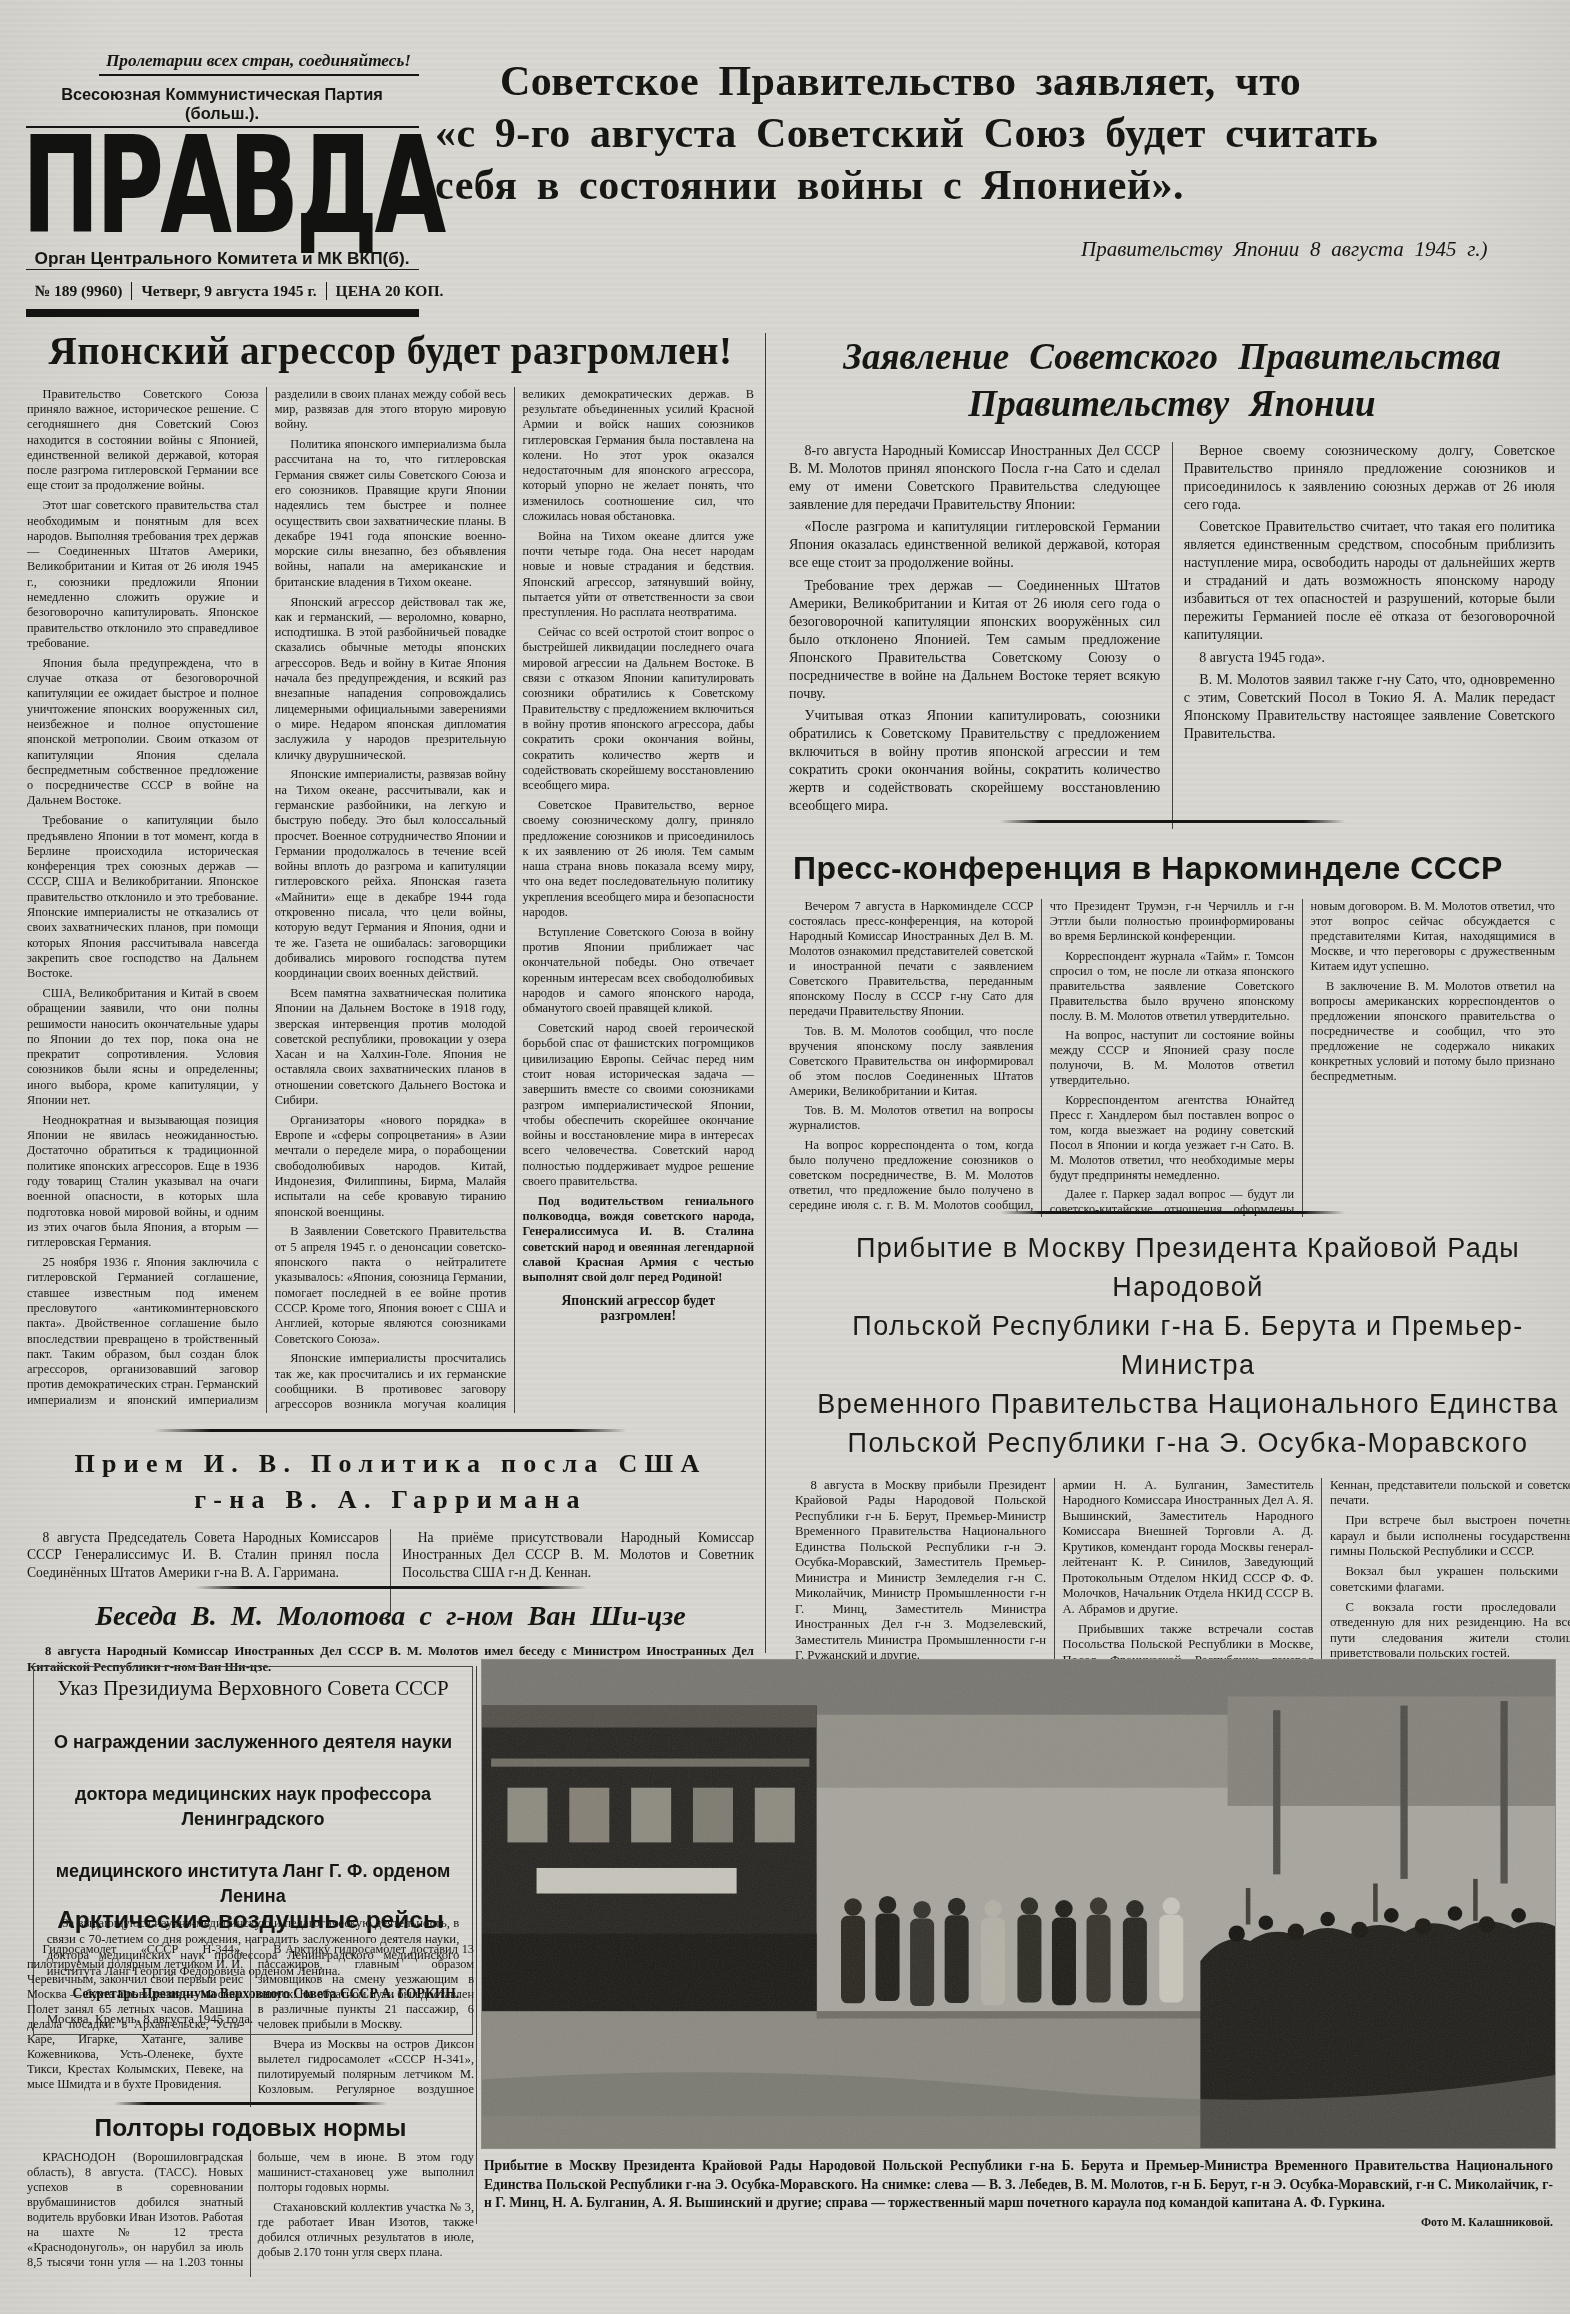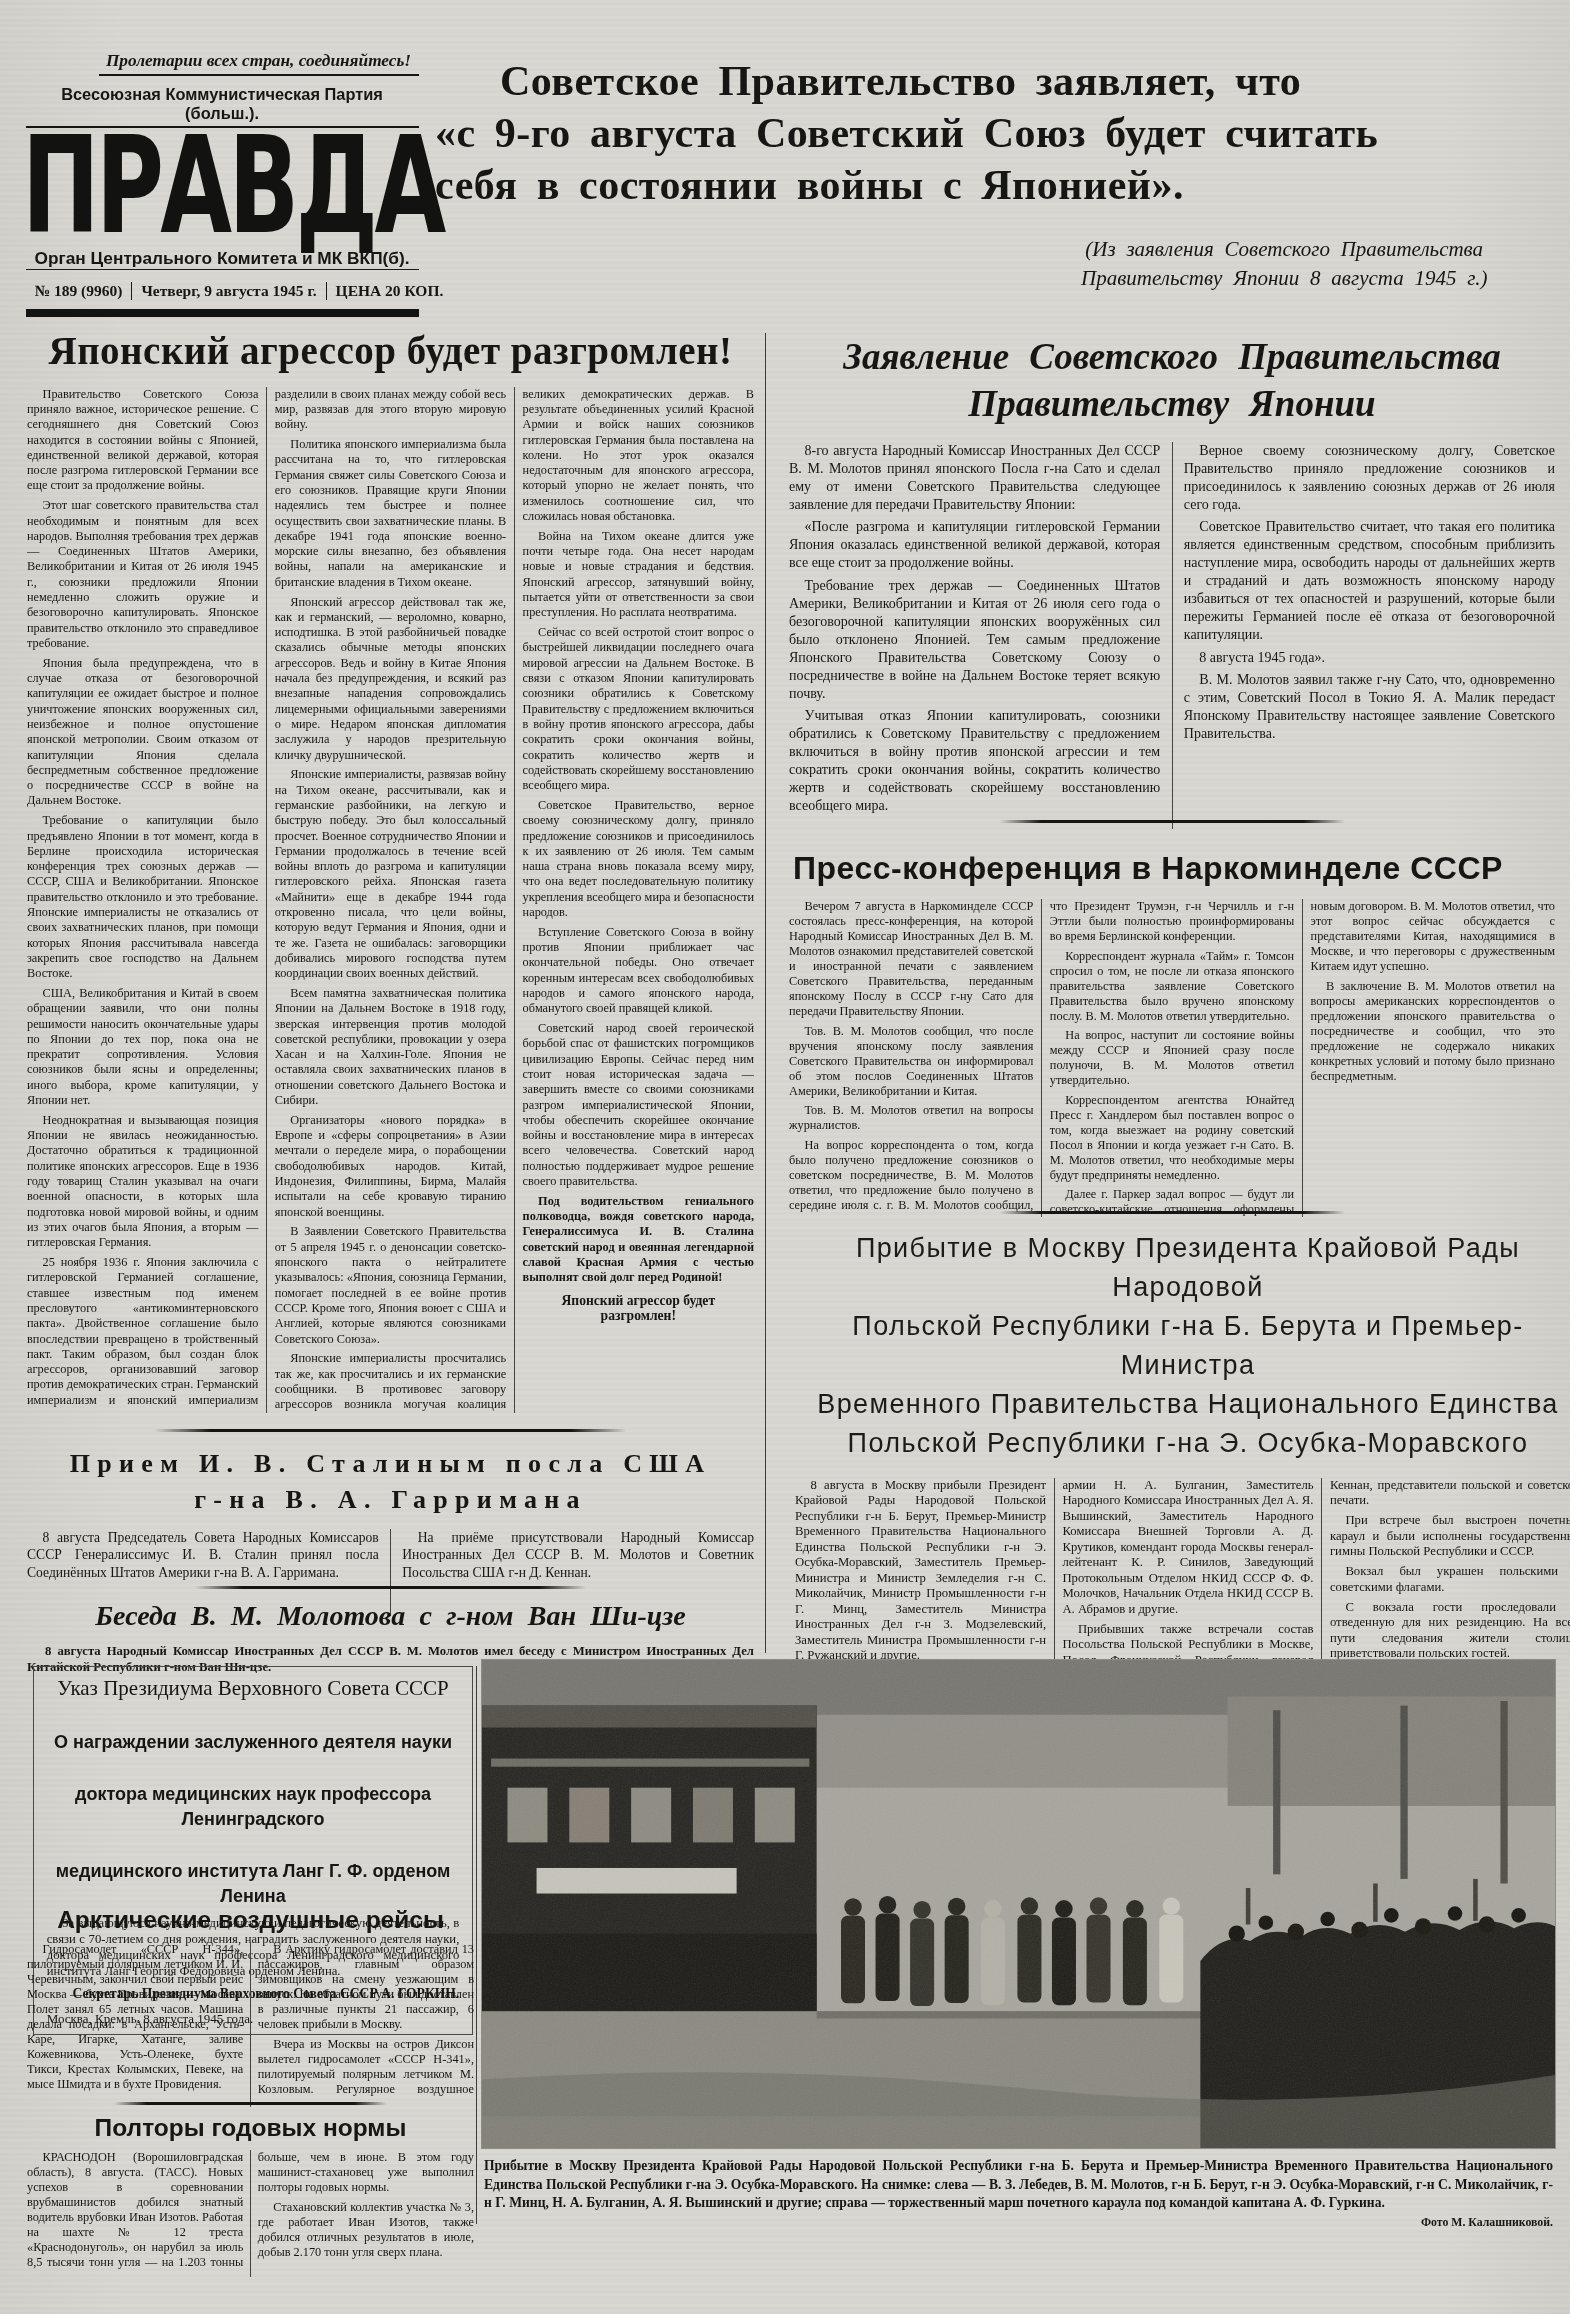--- a/index.html
+++ b/index.html
@@ -109,21 +109,20 @@
       <span class="cell">ЦЕНА 20 КОП.</span>
     </div>
     <div class="thickbar"></div>
   </div>
 
   <div class="abs" id="lead">
     <span class="lead-line first">Советское Правительство заявляет, что</span>
     <span class="lead-line">«с 9-го августа Советский Союз будет считать</span>
     <span class="lead-line">себя в состоянии войны с Японией».</span>
     <div class="lead-attr">
-      <span>(Из заявления Советского Правительства</span>
       <span>Правительству Японии 8 августа 1945 г.)</span>
     </div>
   </div>
 
   <div class="abs" id="aggressor">
     <h2 class="agg-title">Японский агрессор будет разгромлен!</h2>
     <div class="agg-body cols">
         <p class="para">Правительство Советского Союза приняло важное, историческое решение. С сегодняшнего дня Советский Союз находится в состоянии войны с Японией, единственной великой державой, которая после разгрома гитлеровской Германии все еще стоит за продолжение войны.</p>
         <p class="para">Этот шаг советского правительства стал необходимым и понятным для всех народов. Выполняя требования трех держав — Соединенных Штатов Америки, Великобритании и Китая от 26 июля 1945 г., союзники предложили Японии немедленно сложить оружие и безоговорочно капитулировать. Японское правительство отклонило это справедливое требование.</p>
         <p class="para">Япония была предупреждена, что в случае отказа от безоговорочной капитуляции ее ожидает быстрое и полное уничтожение японских вооруженных сил, неизбежное и полное опустошение японской метрополии. Своим отказом от капитуляции Япония сделала беспредметным собственное предложение о посредничестве СССР в войне на Дальнем Востоке.</p>
@@ -194,21 +193,21 @@
         <p class="para">На Белорусском вокзале прибывших встречали: Народный Комиссар Иностранных Дел СССР В. М. Молотов, Заместитель Народного Комиссара Обороны генерал армии Н. А. Булганин, Заместитель Народного Комиссара Иностранных Дел А. Я. Вышинский, Заместитель Народного Комиссара Внешней Торговли А. Д. Крутиков, комендант города Москвы генерал-лейтенант К. Р. Синилов, Заведующий Протокольным Отделом НКИД СССР Ф. Ф. Молочков, Начальник Отдела НКИД СССР В. А. Абрамов и другие.</p>
         <p class="para">Прибывших также встречали состав Посольства Польской Республики в Москве, Посол Французской Республики генерал Катру, Посол Великобритании сэр Арчибальд Кларк Керр, Посол Китайской Республики г-н Фу Бин-чан, Посланник Норвегии г-н Р. Андворд, Советник Посольства США г-н Д. Кеннан, представители польской и советской печати.</p>
         <p class="para">При встрече был выстроен почетный караул и были исполнены государственные гимны Польской Республики и СССР.</p>
         <p class="para">Вокзал был украшен польскими и советскими флагами.</p>
         <p class="para">С вокзала гости проследовали в отведенную для них резиденцию. На всем пути следования жители столицы приветствовали польских гостей.</p>
       </div>
   </div>
 
   <div class="abs" id="reception">
     <div class="divider"></div>
-    <span class="rec-title">Прием И. В. Сталиным посла США</span>
+    <span class="rec-title">Прием И. В. Политика посла США</span>
     <span class="rec-title">г-на В. А. Гарримана</span>
     <div class="rec-body cols">
         <p class="para">8 августа Председатель Совета Народных Комиссаров СССР Генералиссимус И. В. Сталин принял посла Соединённых Штатов Америки г-на В. А. Гарримана.</p>
         <p class="para">На приёме присутствовали Народный Комиссар Иностранных Дел СССР В. М. Молотов и Советник Посольства США г-н Д. Кеннан.</p>
       </div>
   </div>
 
   <div class="abs" id="talk">
     <div class="divider"></div>
     <h3 class="talk-title">Беседа В. М. Молотова с г-ном Ван Ши-цзе</h3>

